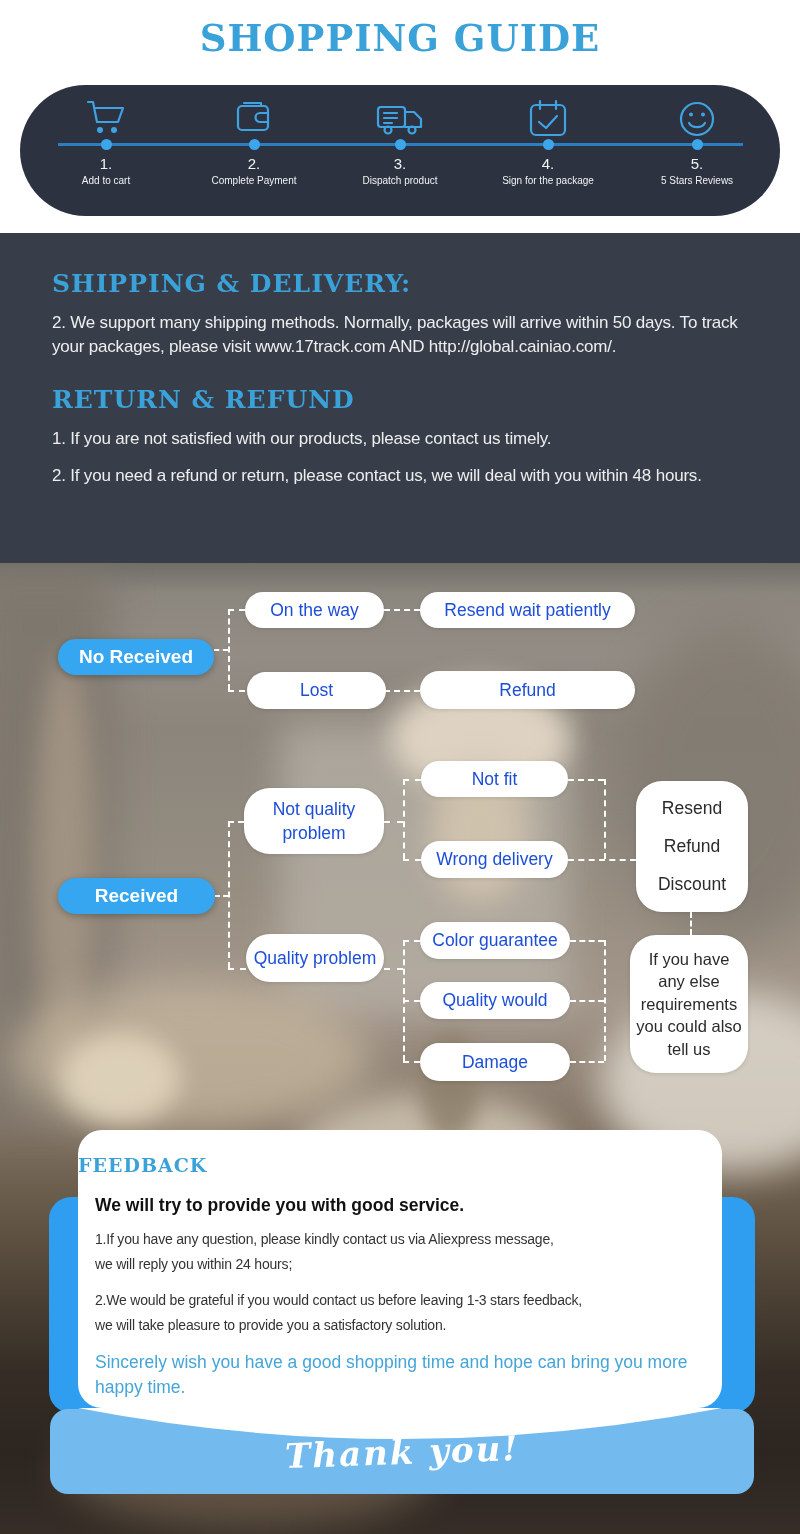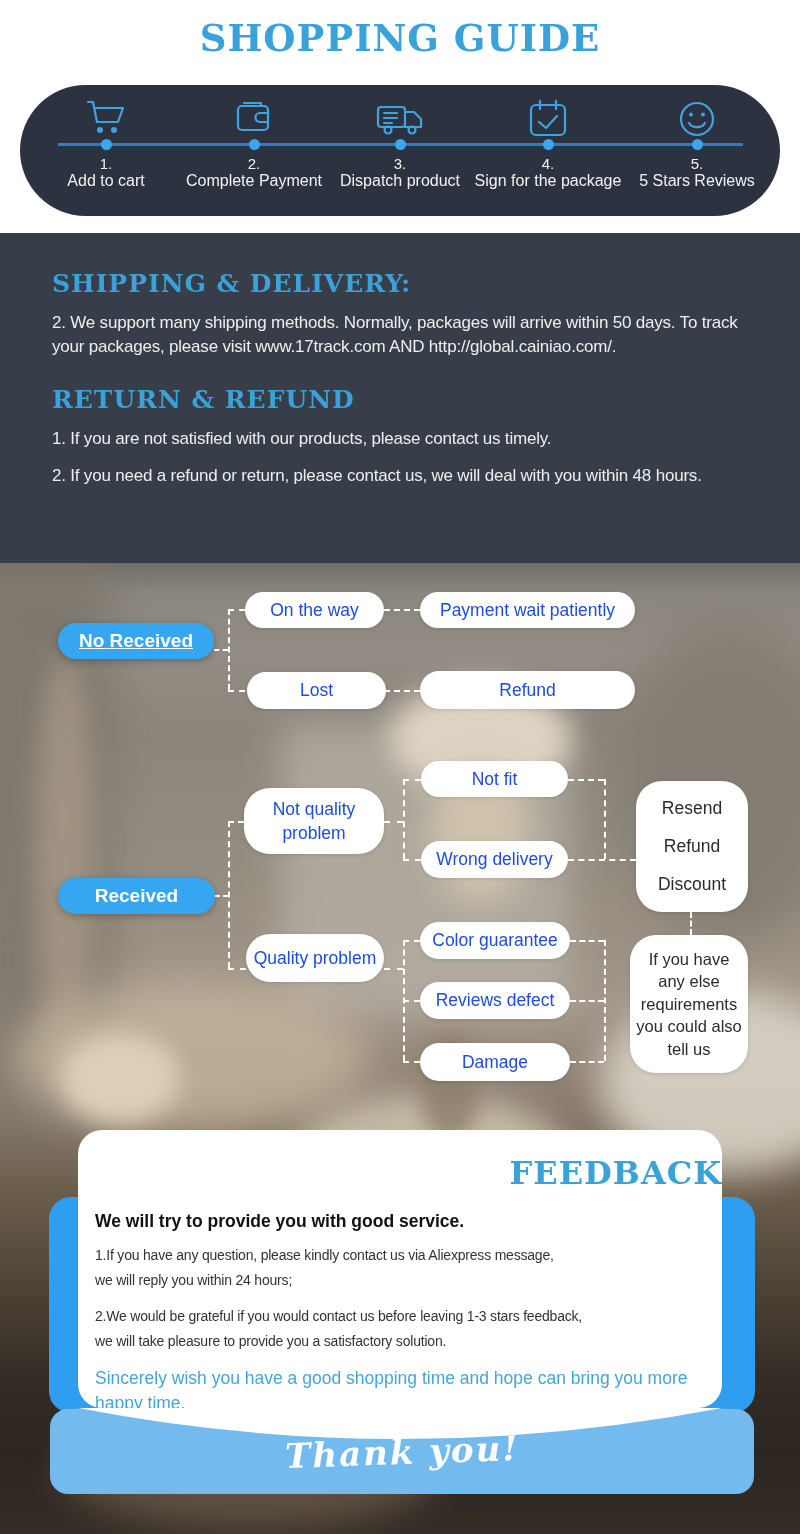--- a/index.html
+++ b/index.html
@@ -11,21 +11,21 @@
     font-family:"DejaVu Serif",serif;font-weight:700;font-size:37px;letter-spacing:2px;color:#3aa2d9;}
 
   
   .steps-banner{position:absolute;left:20px;top:85px;width:760px;height:131px;background:#2c3240;border-radius:66px;}
   .timeline{position:absolute;left:38px;right:37px;top:58px;height:3px;background:#2a7fc3;}
   .step{position:absolute;top:0;width:160px;text-align:center;color:#f2f2f2;}
   .step .icon{height:46px;margin-top:12px;}
   .step .icon svg{stroke:#3fa3e3;fill:none;stroke-width:2.2;stroke-linecap:round;stroke-linejoin:round;}
   .step .dot{position:absolute;top:54px;left:50%;margin-left:-5.5px;width:11px;height:11px;border-radius:50%;background:#3da6ea;}
   .step .num{margin-top:13px;font-size:15px;line-height:16px;}
-  .step .lbl{font-size:16px;line-height:18px;}
+  .step .lbl{font-size:10px;line-height:18px;}
 
   
   .info-block{position:absolute;left:0;top:233px;width:800px;height:330px;background:#373d49;color:#eeeeee;}
   .info-inner{padding:36px 45px 0 52px;}
   .stencil{font-family:"DejaVu Serif",serif;font-weight:700;color:#3aa2d9;letter-spacing:1px;}
   .info-inner h2{font-size:25px;margin:0;}
   .info-inner h2.second{margin-top:27px;}
   .info-inner p{font-size:17px;line-height:23.5px;letter-spacing:-0.2px;margin:13px 0 0;}
 
   
@@ -63,21 +63,21 @@
   .dash-v{position:absolute;border-left:2px dashed #ffffff;width:0;}
 
   
   .blue-card{position:absolute;left:49px;top:634px;width:706px;height:216px;border-radius:22px;background:#2f9ef0;}
   .bottom-banner{position:absolute;left:50px;top:846px;width:704px;height:85px;border-radius:18px;background:#73baee;
         display:flex;align-items:center;justify-content:center;}
   .thank-you{font-family:"DejaVu Serif",serif;font-style:italic;font-weight:700;font-size:34px;color:#ffffff;
         letter-spacing:2px;transform:rotate(-2deg);}
   .white-card{position:absolute;left:78px;top:567px;width:644px;height:278px;border-radius:24px;background:#ffffff;}
   .card-arc{position:absolute;left:78px;top:845px;width:644px;height:34px;display:block;}
-  .white-card h2{font-size:32px;margin:24px 0 0;text-align:right;}
+  .white-card h2{font-size:19px;margin:24px 0 0;text-align:left;}
   .fb-body{padding:0 17px;}
   .fb-intro{margin-top:19px;font-size:17.5px;font-weight:700;color:#111;white-space:nowrap;}
   .fb-line{font-size:14px;color:#333;line-height:25px;letter-spacing:-0.2px;white-space:nowrap;}
   .fb-gap{margin-top:11px;}
   .fb-close{margin-top:12px;font-size:17.5px;line-height:25px;color:#45a5d8;width:605px;}
 </style>
 </head>
 <body>
 
 <div class="canvas">
@@ -207,37 +207,37 @@
     <div class="dash-h" style="left:403px;top:377px;width:17px;"></div>
     <div class="dash-h" style="left:403px;top:437px;width:17px;"></div>
     <div class="dash-h" style="left:403px;top:498px;width:17px;"></div>
     <div class="dash-v" style="left:604px;top:377px;height:121px;"></div>
     <div class="dash-h" style="left:570px;top:377px;width:34px;"></div>
     <div class="dash-h" style="left:570px;top:437px;width:34px;"></div>
     <div class="dash-h" style="left:570px;top:498px;width:34px;"></div>
     <div class="dash-v" style="left:690px;top:349px;height:23px;"></div>
 
     <div class="pill" style="left:245px;top:29px;width:139px;height:36px;">On the way</div>
-    <div class="pill" style="left:420px;top:29px;width:215px;height:36px;">Payment wait patiently</div>
-    <div class="bluepill" style="left:58px;top:60px;width:156px;height:36px;text-decoration:underline;">No Received</div>
+    <div class="pill" style="left:420px;top:29px;width:215px;height:36px;">Resend wait patiently</div>
+    <div class="bluepill" style="left:58px;top:76px;width:156px;height:36px;">No Received</div>
     <div class="pill" style="left:247px;top:109px;width:139px;height:37px;">Lost</div>
     <div class="pill" style="left:420px;top:108px;width:215px;height:38px;">Refund</div>
 
     <div class="pill" style="left:421px;top:198px;width:147px;height:36px;">Not fit</div>
     <div class="pill big" style="left:244px;top:225px;width:140px;height:66px;">Not quality problem</div>
     <div class="pill" style="left:421px;top:278px;width:147px;height:37px;">Wrong delivery</div>
     <div class="stackbox" style="left:636px;top:218px;width:112px;height:131px;">
       <div>Resend</div>
       <div>Refund</div>
       <div>Discount</div>
     </div>
     <div class="bluepill" style="left:58px;top:315px;width:157px;height:36px;">Received</div>
     <div class="pill big" style="left:246px;top:371px;width:138px;height:48px;">Quality problem</div>
     <div class="pill" style="left:420px;top:359px;width:150px;height:37px;">Color guarantee</div>
-    <div class="pill" style="left:420px;top:419px;width:150px;height:37px;">Reviews defect</div>
+    <div class="pill" style="left:420px;top:419px;width:150px;height:37px;">Quality would</div>
     <div class="pill" style="left:420px;top:480px;width:150px;height:38px;">Damage</div>
     <div class="wrapbox" style="left:630px;top:372px;width:118px;height:138px;">If you have any else requirements you could also tell us</div>
 
     <div class="blue-card"></div>
     <div class="bottom-banner">
       <div class="thank-you">Thank you!</div>
     </div>
     <div class="white-card">
       <h2 class="stencil">FEEDBACK</h2>
       <div class="fb-body">

